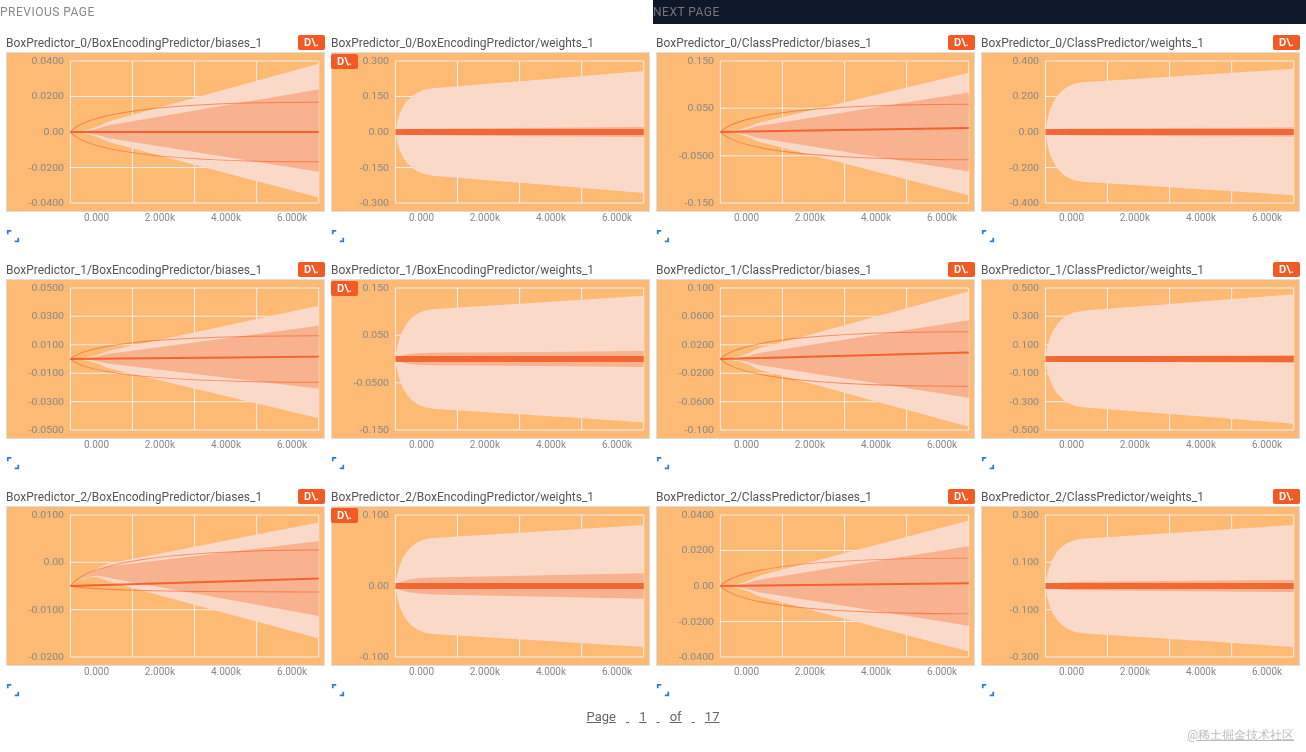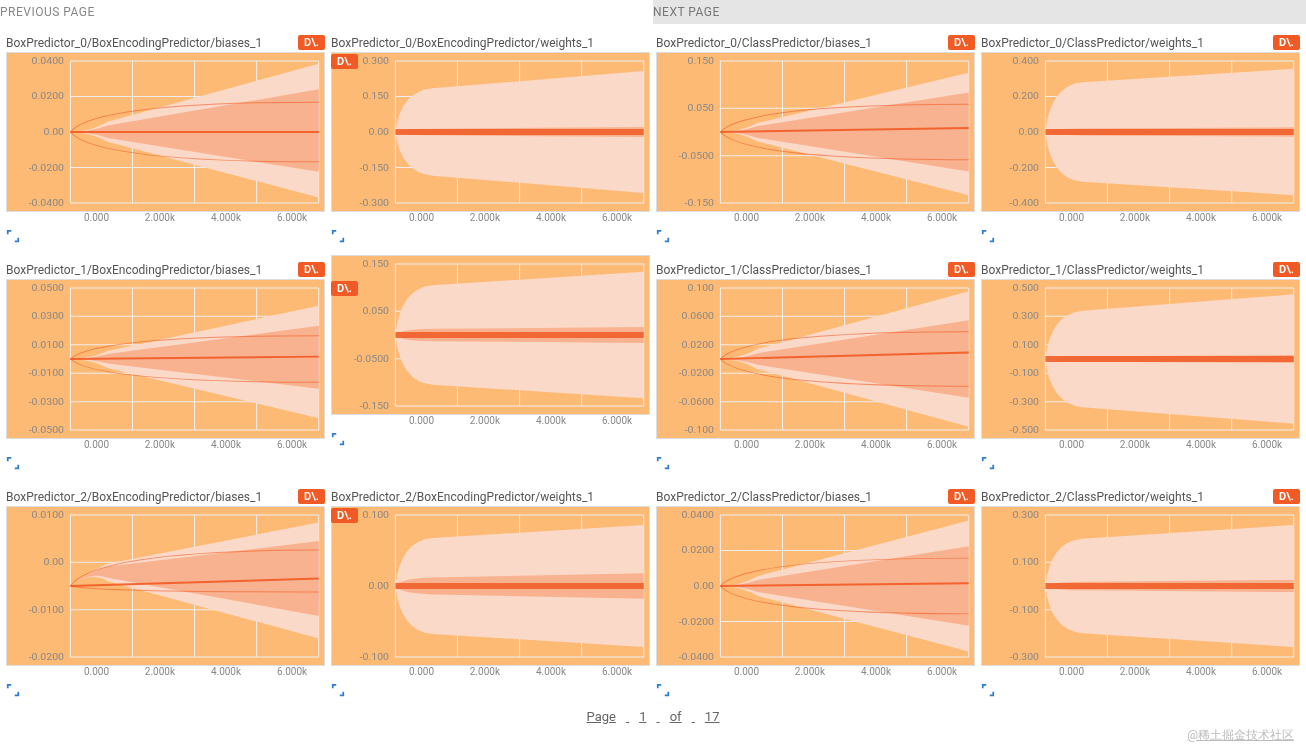--- a/index.html
+++ b/index.html
@@ -17,21 +17,21 @@
   .page-btn {
     flex: 1;
     line-height: 24px;
     font-size: 12px;
     letter-spacing: 0.5px;
     color: #888;
     cursor: pointer;
     user-select: none;
   }
   .page-btn.next {
-    background: #e5e5e5;
+    background: #0f172a;
     color: #777;
   }
   .grid {
     display: grid;
     grid-template-columns: repeat(4, 1fr);
     gap: 6px 6px;
     padding: 4px 6px 0 6px;
   }
   .panel {
     display: flex;
@@ -325,20 +325,23 @@
         <span>0.000</span>
         <span>2.000k</span>
         <span>4.000k</span>
         <span>6.000k</span>
       </div>
       <div class="expand-row"><span class="expand-icon"><svg viewBox="0 0 16 16">
             <path d="M2 6V2h4M14 10v4h-4"></path>
           </svg></span></div>
     </div>
     <div class="panel">
+      <div class="panel-header">
+        <div class="panel-title">BoxPredictor_1/BoxEncodingPredictor/weights_1</div>
+      </div>
       <div class="run-badge below">D\.</div>
       <div class="plot">
         <svg viewBox="0 0 300 160" preserveAspectRatio="none">
           <line x1="60" x2="295" y1="8" y2="8" class="grid-line"></line>
           <text x="54" y="11" text-anchor="end" class="axis-text">0.150</text>
           <line x1="60" x2="295" y1="56" y2="56" class="grid-line"></line>
           <text x="54" y="59" text-anchor="end" class="axis-text">0.050</text>
           <line x1="60" x2="295" y1="104" y2="104" class="grid-line"></line>
           <text x="54" y="107" text-anchor="end" class="axis-text">-0.0500</text>
           <line x1="60" x2="295" y1="152" y2="152" class="grid-line"></line>

